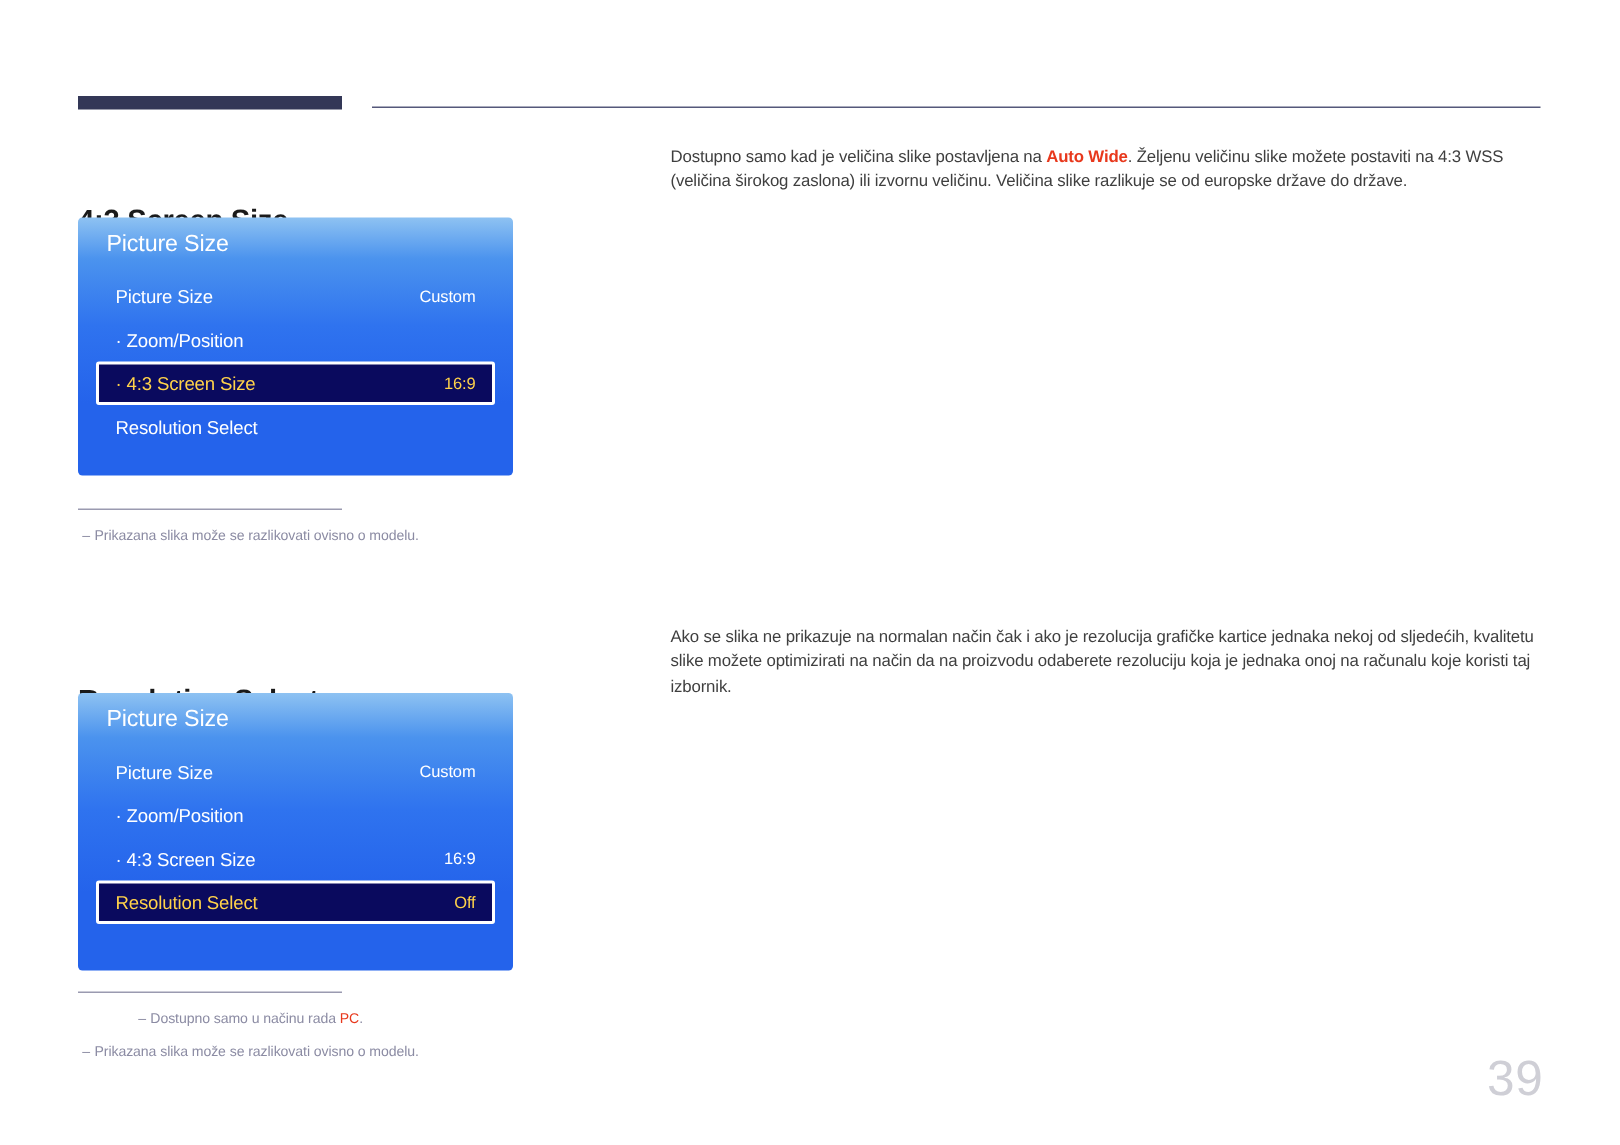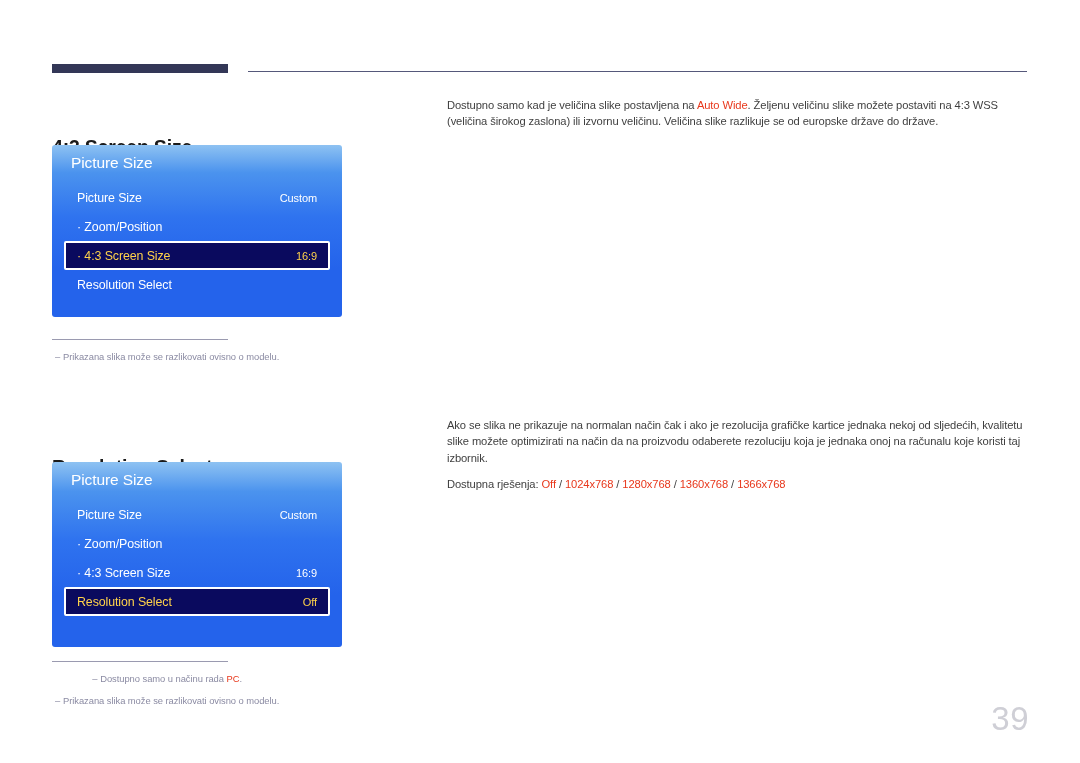--- a/index.html
+++ b/index.html
@@ -68,21 +68,21 @@
     left: 447px;
     top: 5px;
     width: 580px;
     font-size: 11.2px;
     line-height: 16.4px;
     color: #3f3f3f;
     letter-spacing: -0.1px;
   }
   .sec-body p { margin: 0; }
   .sec-body p + p { margin-top: 10px; }
-  .hl { color: #e8381c; font-weight: normal; }
+  .hl { color: #e8381c; font-weight: bold; }
 
   
   .osd {
     position: absolute;
     left: 52px;
     width: 290px;
     border-radius: 3px;
     background: linear-gradient(to bottom, #8ec2f2 0%, #4b93ee 16%, #2f73ef 42%, #2463eb 72%, #2463eb 100%);
     box-sizing: border-box;
     padding: 0;
@@ -228,21 +228,20 @@
     <span class="dash">–</span><span>Prikazana slika može se razlikovati ovisno o modelu.</span>
   </div>
 </div>
 
 <div class="section" id="section-2">
 
   <div class="sec-title">Resolution Select</div>
 
   <div class="sec-body">
     <p>Ako se slika ne prikazuje na normalan način čak i ako je rezolucija grafičke kartice jednaka nekoj od sljedećih, kvalitetu slike možete optimizirati na način da na proizvodu odaberete rezoluciju koja je jednaka onoj na računalu koje koristi taj izbornik.</p>
-    <p>Dostupna rješenja: <b class="hl">Off</b> / <b class="hl">1024x768</b> / <b class="hl">1280x768</b> / <b class="hl">1360x768</b> / <b class="hl">1366x768</b></p>
   </div>
 
   <div class="osd" id="osd-2">
     <div class="osd-title">Picture Size</div>
     <div class="osd-rows">
 
       <div class="osd-row">
         <span class="lbl">Picture Size</span>
         <span class="val">Custom</span>
       </div>

